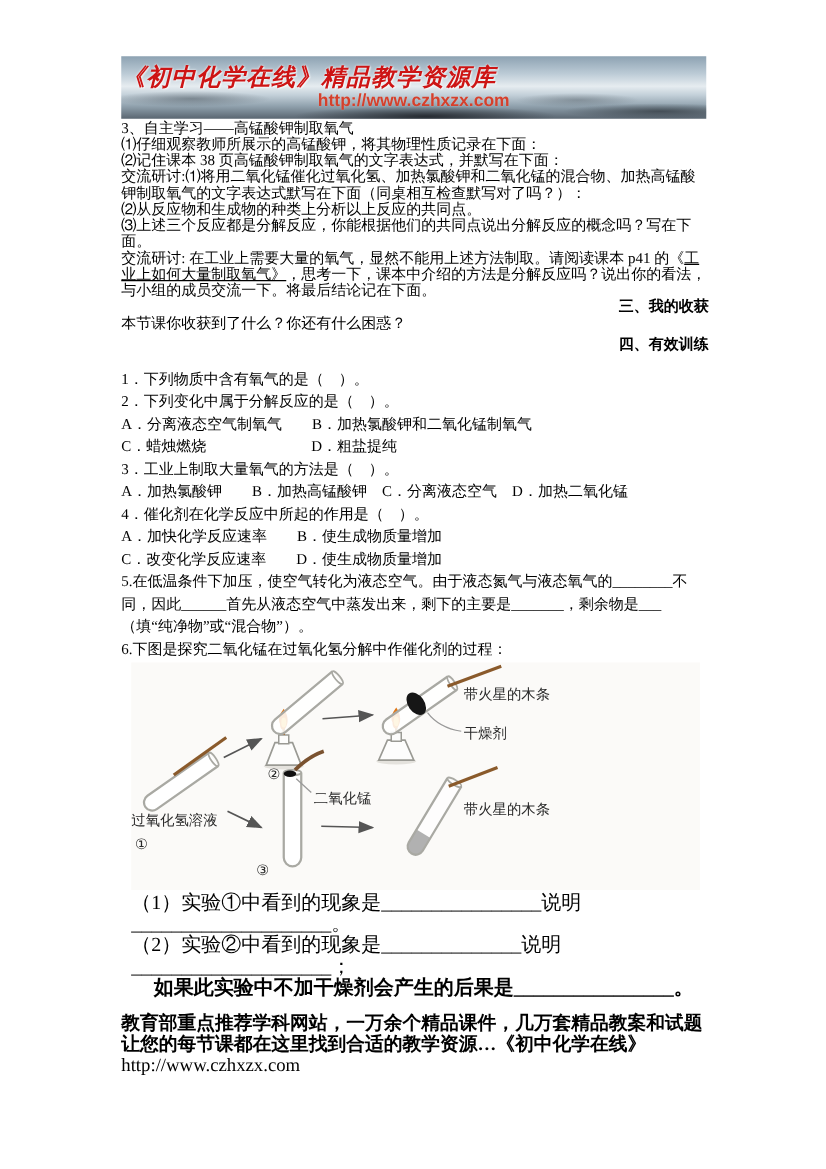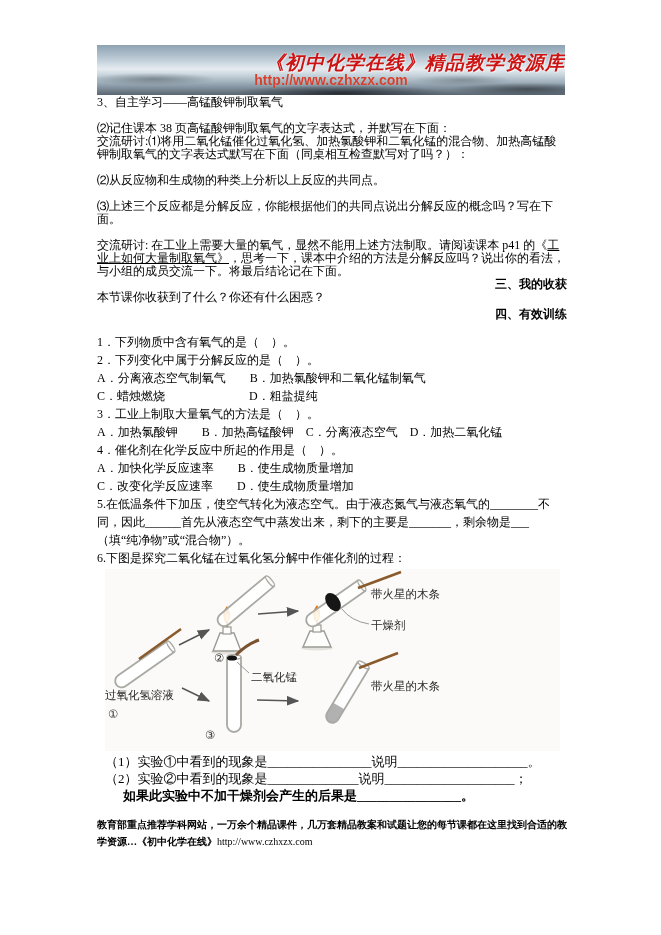--- a/index.html
+++ b/index.html
@@ -19,60 +19,61 @@
     background:
       radial-gradient(ellipse 90px 9px at 12% 68%, rgba(55,65,74,.45), transparent 70%),
       radial-gradient(ellipse 150px 12px at 52% 96%, rgba(22,25,30,.78), transparent 70%),
       radial-gradient(ellipse 70px 8px at 78% 70%, rgba(70,80,88,.40), transparent 70%),
       radial-gradient(ellipse 110px 9px at 92% 88%, rgba(32,38,44,.60), transparent 70%),
       linear-gradient(180deg,#8da2b2 0%,#bccbd6 28%,#e6ecf0 48%,#c3d0d9 62%,#90a1ad 80%,#5a6671 100%);
     overflow:hidden;
   }
   .banner-title {
     color:#cd1414; font-weight:bold; font-size:19px; line-height:22px;
-    text-align:right; padding-top:7px; letter-spacing:1px; font-style:italic;
+    text-align:left; padding-top:7px; letter-spacing:1px; font-style:italic;
     text-shadow:0 0 2px rgba(255,255,255,.95), 1px 1px 1px rgba(255,255,255,.55);
   }
   .banner-url {
     color:#d5402c; font-size:14px; font-weight:bold; text-align:center; margin-top:-2px;
     font-family:"Liberation Sans", sans-serif; text-shadow:0 0 1px rgba(255,255,255,.4);
   }
   .content { position:absolute; left:97px; top:96px; width:470px; }
   .t  { font-size:12px; line-height:13px; margin:0; }
-  .gap { margin-top:13px; }
+  .gap { }
   .b  { font-weight:bold;text-align:right; }
   .ind { padding-left:9px; }
   .u  { text-decoration:underline; }
   .train { font-size:12px; line-height:18px; margin:0; }
   .train-head { margin-top:4px; margin-bottom:12px; }
   .diagram {
     width:455px; height:182px; margin:2px 0 2px 8px; background:#fbfaf8;
   }
   .diagram svg text { font-size:11.5px; fill:#2a2a2a; }
   .step-num { font-size:13px; fill:#111; }
-  .q { font-size:13px; line-height:17px; margin:0; padding-left:8px; }
+  .q { font-size:16px; line-height:17px; margin:0; padding-left:8px; }
   .q-followup { padding-left:26px;font-weight:bold; }
   .footer {
-    font-size:10px; line-height:17px; margin:12px 0 0 0; font-weight:bold;
+    font-size:15px; line-height:17px; margin:12px 0 0 0; font-weight:bold;
   }
   .footer-url { font-weight:normal; font-family:"Liberation Serif", serif; }
 </style>
 </head>
 <body>
 
 <div>
 
   <div class="banner">
     <div class="banner-title">《初中化学在线》精品教学资源库</div>
     <div class="banner-url">http://www.czhxzx.com</div>
   </div>
 
   <div class="content">
 
     <p class="t">3、自主学习——高锰酸钾制取氧气</p>
+    <p class="t">⑴仔细观察教师所展示的高锰酸钾，将其物理性质记录在下面：</p>
     <p class="t gap">⑵记住课本 38 页高锰酸钾制取氧气的文字表达式，并默写在下面：</p>
     <p class="t">交流研讨:⑴将用二氧化锰催化过氧化氢、加热氯酸钾和二氧化锰的混合物、加热高锰酸钾制取氧气的文字表达式默写在下面（同桌相互检查默写对了吗？）：</p>
     <p class="t gap">⑵从反应物和生成物的种类上分析以上反应的共同点。</p>
     <p class="t gap">⑶上述三个反应都是分解反应，你能根据他们的共同点说出分解反应的概念吗？写在下面。</p>
     <p class="t gap"><span>交流研讨: 在工业上需要大量的氧气，显然不能用上述方法制取。请阅读课本 p41 的《</span><span class="u">工业上如何大量制取氧气》</span><span>，思考一下，课本中介绍的方法是分解反应吗？说出你的看法，与小组的成员交流一下。将最后结论记在下面。</span></p>
 
     <p class="t b ind">三、我的收获</p>
     <p class="t">本节课你收获到了什么？你还有什么困惑？</p>
 
     <p class="t b ind train-head">四、有效训练</p>

